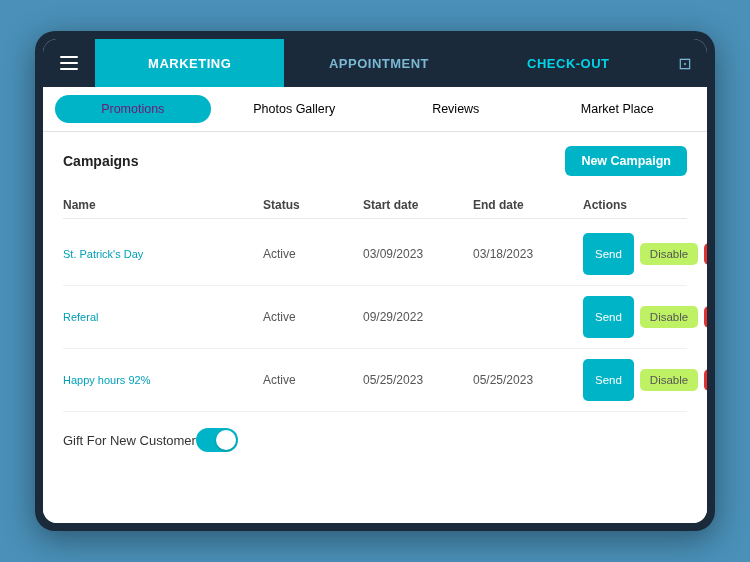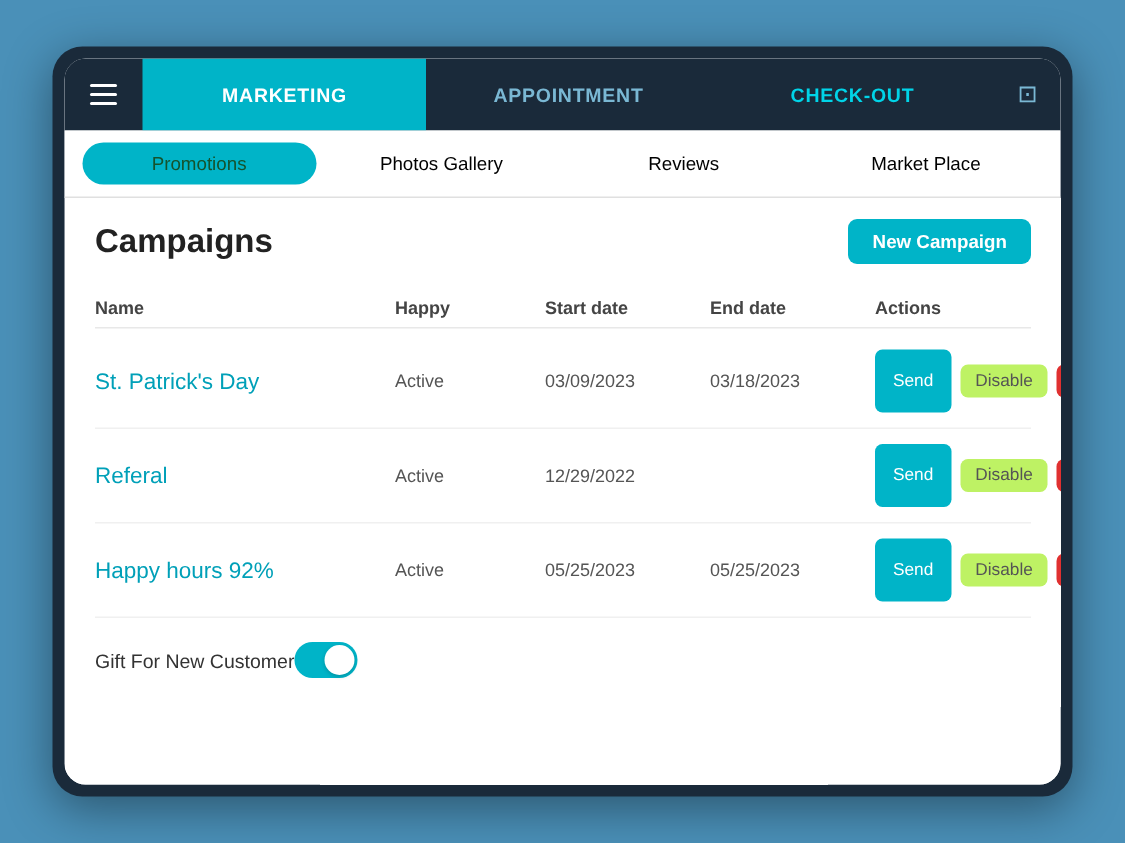--- a/index.html
+++ b/index.html
@@ -85,37 +85,37 @@
       border-radius: 20px;
       font-size: 12.5px;
       font-weight: 500;
       cursor: pointer;
       color: #000000;
       background: transparent;
       border: none;
     }
     .sub-tab.active {
       background: #00b4c8;
-      color: #14532d;
+      color: #701a75;
     }
     
     .content {
       flex: 1;
       background: white;
       padding: 14px 20px;
       overflow-y: auto;
     }
     .content-header {
       display: flex;
       align-items: center;
       justify-content: space-between;
       margin-bottom: 16px;
     }
     .content-title {
-      font-size: 22px;
+      font-size: 14px;
       font-weight: 600;
       color: #222;
     }
     .btn-new-campaign {
       background: #00b4c8;
       color: white;
       border: none;
       padding: 8px 16px;
       border-radius: 6px;
       font-size: 12.5px;
@@ -139,21 +139,21 @@
       display: grid;
       grid-template-columns: 200px 100px 110px 110px 1fr;
       padding: 10px 0;
       border-bottom: 1px solid #f0f0f0;
       align-items: center;
     }
     .table-row:last-child {
       border-bottom: none;
     }
     .cell-name {
-      font-size: 15px;
+      font-size: 11px;
       color: #00a0b8;
       font-weight: 500;
       cursor: pointer;
     }
     .cell-status {
       font-size: 12px;
       color: #555;
     }
     .cell-date {
       font-size: 12px;
@@ -279,42 +279,42 @@
 
     <div class="content">
 
       <div class="content-header">
         <h2 class="content-title">Campaigns</h2>
         <button class="btn-new-campaign">New Campaign</button>
       </div>
 
       <div class="table-header">
         <span>Name</span>
-        <span>Happy</span>
+        <span>Status</span>
         <span>Start date</span>
         <span>End date</span>
         <span>Actions</span>
       </div>
 
       <div class="table-row">
         <span class="cell-name">St. Patrick's Day</span>
         <span class="cell-status">Active</span>
         <span class="cell-date">03/09/2023</span>
         <span class="cell-date">03/18/2023</span>
         <div class="cell-actions">
           <button class="btn-send">Send</button>
           <button class="btn-disable">Disable</button>
           <button class="btn-delete">Delete</button>
         </div>
       </div>
 
       <div class="table-row">
         <span class="cell-name">Referal</span>
         <span class="cell-status">Active</span>
-        <span class="cell-date">12/29/2022</span>
+        <span class="cell-date">09/29/2022</span>
         <span class="cell-date"></span>
         <div class="cell-actions">
           <button class="btn-send">Send</button>
           <button class="btn-disable">Disable</button>
           <button class="btn-delete">Delete</button>
         </div>
       </div>
 
       <div class="table-row">
         <span class="cell-name">Happy hours 92%</span>

